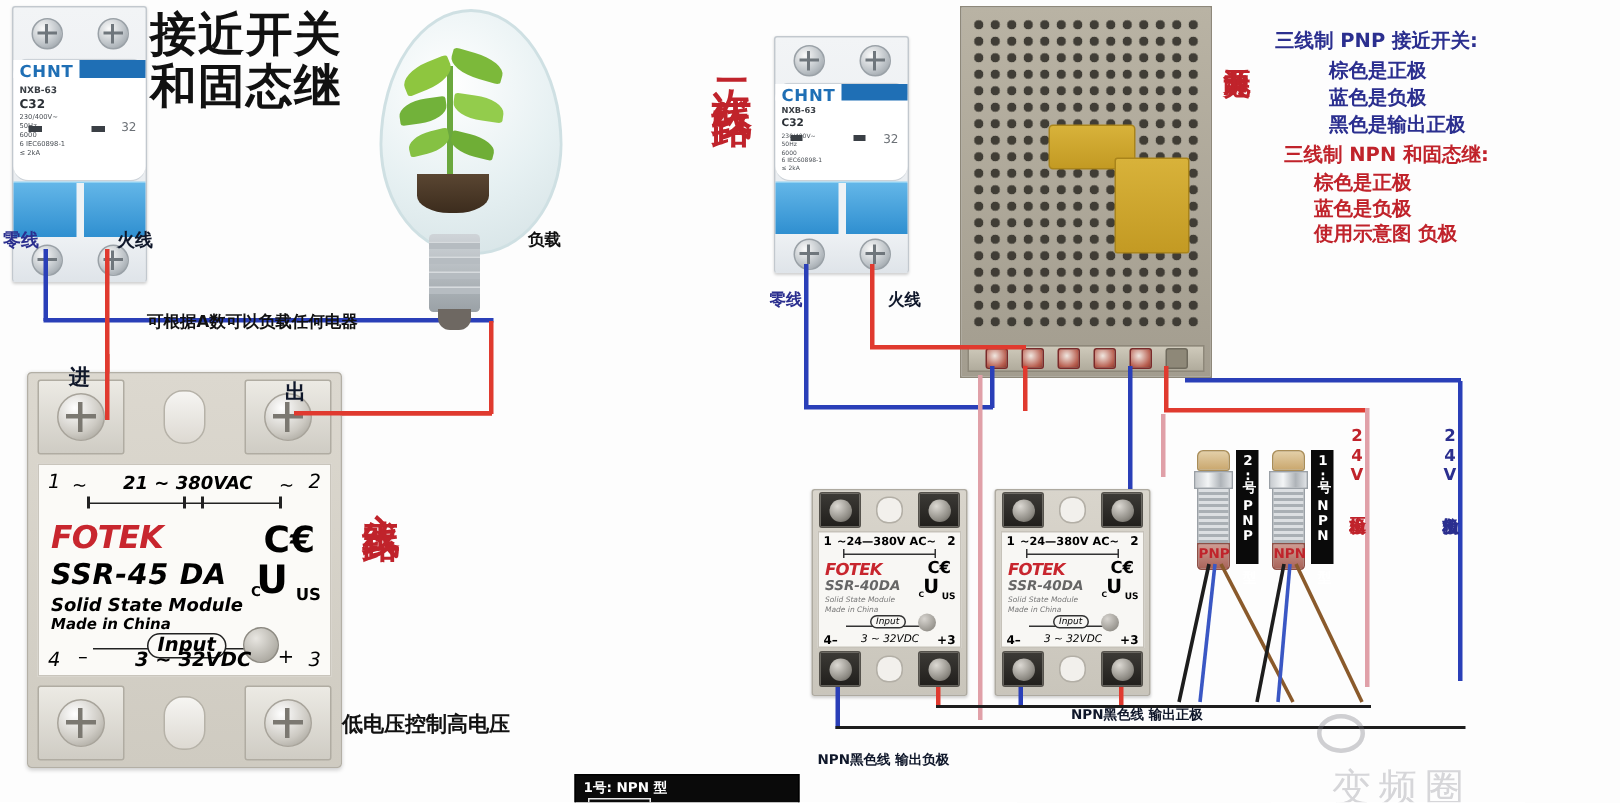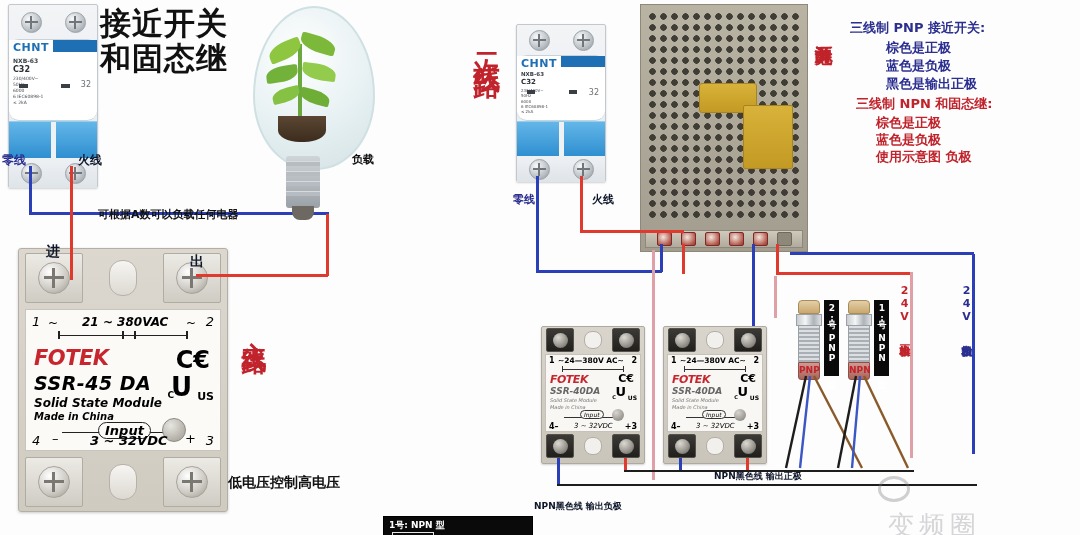--- a/index.html
+++ b/index.html
@@ -449,21 +449,21 @@
   <div class="w wPk" style="left:652px;top:250px;width:3px;height:230px;"></div>
   <div class="w wPk" style="left:774px;top:276px;width:3px;height:42px;"></div>
 
   <div class="w wB" style="left:557px;top:458px;width:3px;height:28px;"></div>
   <div class="w wR" style="left:624px;top:458px;width:3px;height:14px;"></div>
   <div class="w wB" style="left:679px;top:458px;width:3px;height:14px;"></div>
   <div class="w wR" style="left:746px;top:458px;width:3px;height:14px;"></div>
   <div class="w wK" style="left:557px;top:484px;width:420px;height:2px;"></div>
   <div class="w wK" style="left:624px;top:470px;width:290px;height:2px;"></div>
 
-  <div class="tag tag-red" style="left:534px;top:500px;font-size:9px;">NPN黑色线 输出负极</div>
+  <div class="tag tag-red" style="left:545px;top:500px;font-size:9px;">NPN黑色线 输出负极</div>
   <div class="tag tag-red" style="left:714px;top:470px;font-size:9px;">NPN黑色线 输出正极</div>
 
   <div class="abs" style="left:796px;top:300px;width:24px;height:76px;">
     <div class="sensor-head" style="height:12px;width:20px;margin-left:2px;"></div>
     <div class="sensor-nut" style="height:10px;width:24px;"></div>
     <div class="sensor-thread" style="height:36px;width:20px;margin-left:2px;"></div>
     <div class="sensor-tip" style="height:16px;width:20px;margin-left:2px;position:relative;">
       <div style="position:absolute;left:0;top:2px;right:0;text-align:center;font-size:9px;font-weight:bold;color:#c0232b;">PNP</div>
     </div>
   </div>

